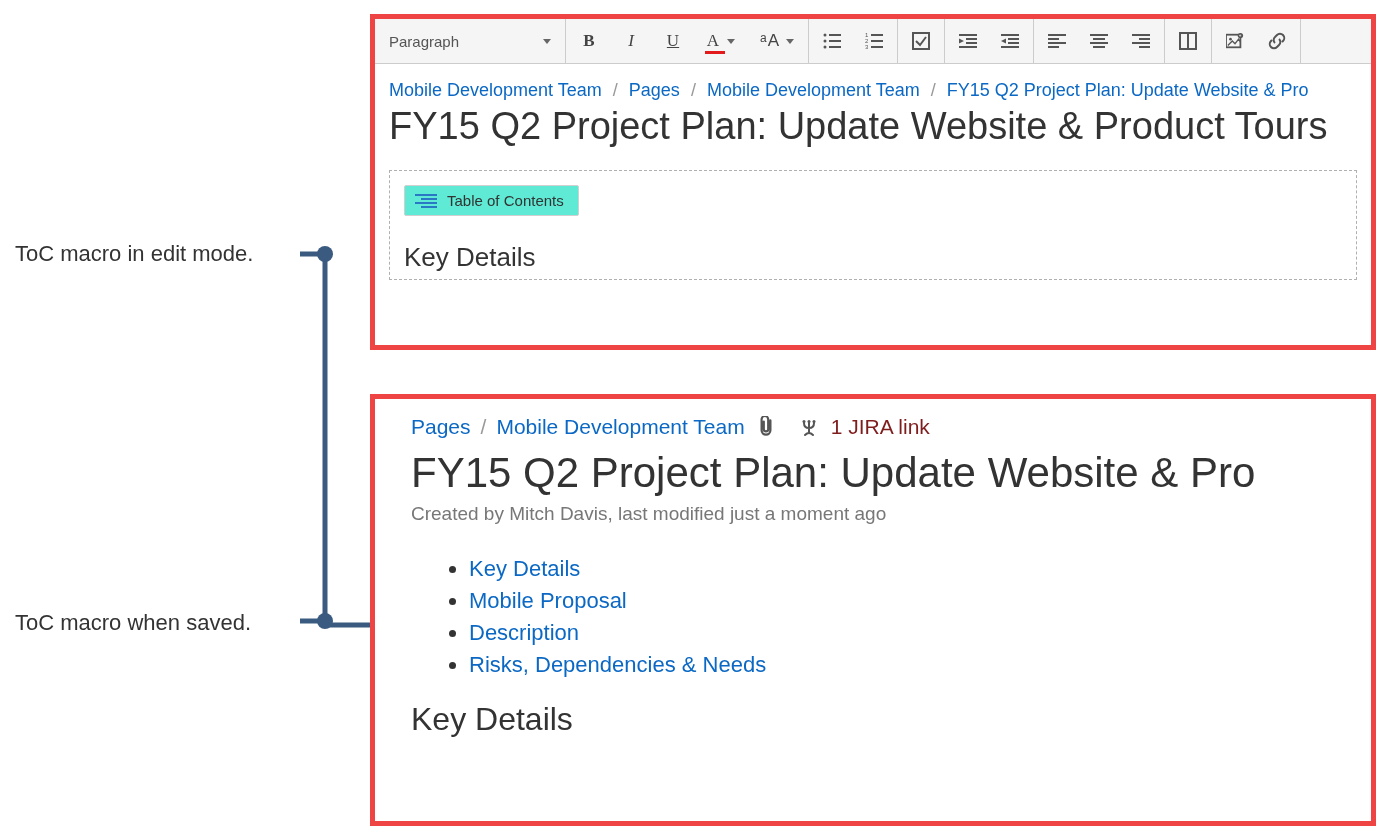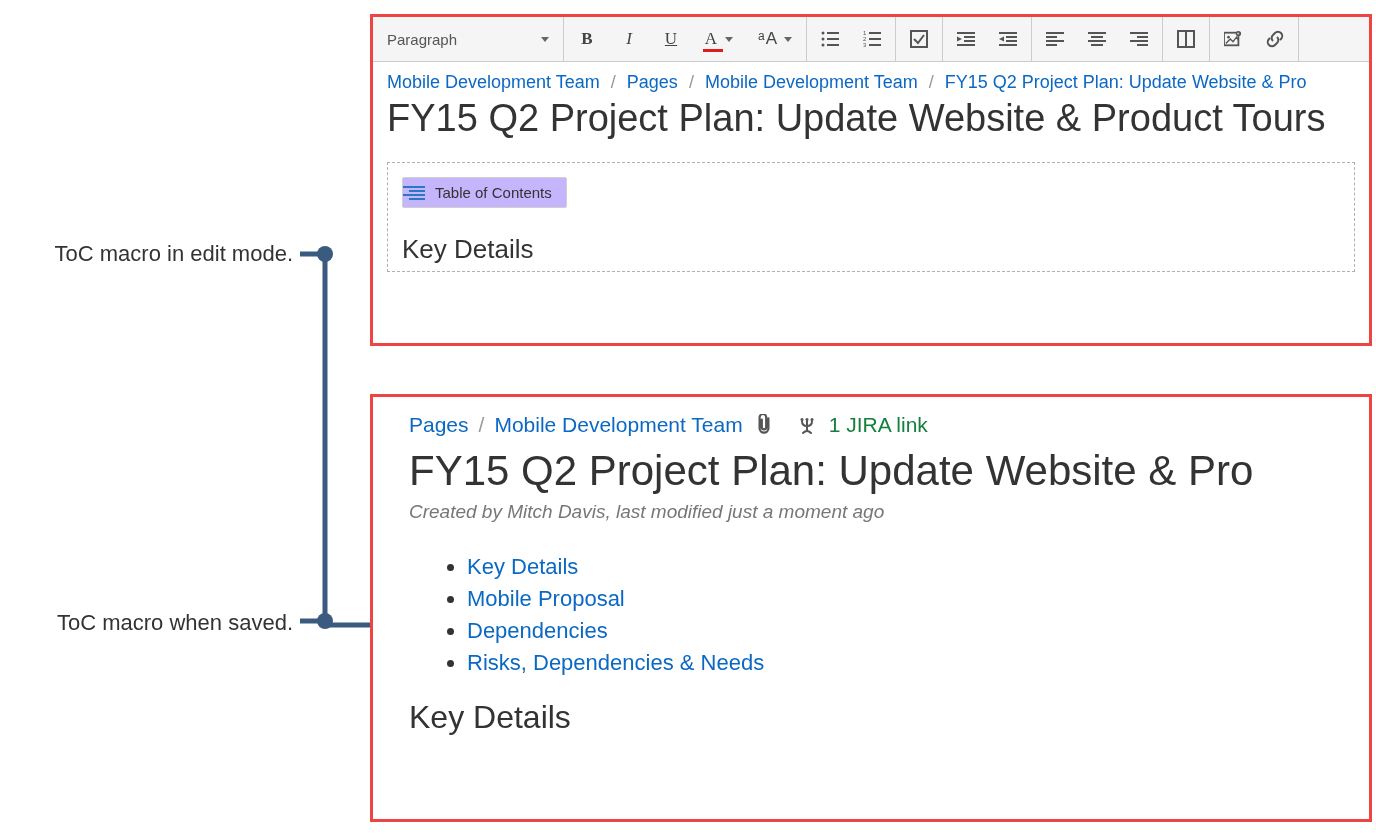--- a/index.html
+++ b/index.html
@@ -14,37 +14,36 @@
     position: relative;
     width: 1376px;
     height: 838px;
   }
 
   
   .anno-label {
     position: absolute;
     font-size: 22px;
     color: #333;
-    text-align: right;
   }
   #anno-edit { top: 241px; left: 15px; width: 278px; }
   #anno-view { top: 610px; left: 15px; width: 278px; }
 
   
   .connectors {
     position: absolute;
     top: 0; left: 0;
     pointer-events: none;
   }
 
   
   .shot {
     position: absolute;
     left: 370px;
-    border: 3px solid #ef4444;
+    border: 5px solid #ef4444;
     background: #fff;
     overflow: hidden;
   }
 
   
   #edit-shot { top: 14px; width: 996px; height: 326px; }
 
   .toolbar {
     height: 44px;
     border-bottom: 1px solid #ccc;
@@ -93,20 +92,21 @@
     width: 20px;
     height: 3px;
     background: #e31a1c;
   }
 
   .edit-body { padding: 10px 14px 0 14px; }
 
   .edit-breadcrumb {
     font-size: 18px;
     color: #888;
+    margin-top: 6px;
     white-space: nowrap;
   }
   .edit-breadcrumb a { color: #0b68c4; text-decoration: none; }
   .edit-breadcrumb .sep { margin: 0 6px; color: #999; }
 
   .edit-title {
     font-size: 38px;
     color: #333;
     margin: 4px 0 22px 0;
     font-weight: 400;
@@ -114,24 +114,24 @@
   }
 
   .macro-frame {
     border: 1px dashed #b0b0b0;
     padding: 14px 14px 6px 14px;
     position: relative;
   }
   .macro-chip {
     display: inline-flex;
     align-items: center;
-    background: #c4b5fd;
+    background: #5eead4;
     border: 1px solid #d0d0d0;
     border-radius: 2px;
-    padding: 6px 14px 6px 0;
+    padding: 6px 14px 6px 10px;
     color: #333;
     font-size: 15px;
   }
   .macro-chip .toc-icon {
     width: 22px; height: 14px;
     margin-right: 10px;
     position: relative;
   }
   .macro-chip .toc-icon span {
     position: absolute;
@@ -175,21 +175,20 @@
     font-size: 42px;
     font-weight: 400;
     color: #333;
     margin: 10px 0 6px 0;
     white-space: nowrap;
   }
   .view-meta {
     font-size: 19px;
     color: #777;
     margin-bottom: 28px;
-    font-style: italic;
   }
 
   .toc-list {
     list-style: disc;
     padding-left: 58px;
     margin: 0 0 20px 0;
   }
   .toc-list li {
     color: #333;
     font-size: 22px;
@@ -391,30 +390,30 @@
             </svg>
         </span>
         <span class="icon">
           <svg width="20" height="20" viewBox="0 0 20 20">
             <circle cx="10" cy="4.5" r="1.5" fill="#555"></circle>
             <circle cx="5" cy="4.5" r="1.5" fill="#555"></circle>
             <circle cx="15" cy="4.5" r="1.5" fill="#555"></circle>
             <path d="M5 6 Q5 11 10 11 Q15 11 15 6 M10 6 L10 15 M6 18 Q10 14 14 18" fill="none" stroke="#555" stroke-width="2" stroke-linecap="round"></path>
           </svg>
         </span>
-        <span style="color:#15803d">1 JIRA link</span>
+        <span style="color:#7f1d1d">1 JIRA link</span>
       </div>
 
       <div class="view-title">FY15 Q2 Project Plan: Update Website &amp; Pro</div>
       <div class="view-meta">Created by Mitch Davis, last modified just a moment ago</div>
 
       <ul class="toc-list">
         <li><a href="#">Key Details</a></li>
         <li><a href="#">Mobile Proposal</a></li>
-        <li><a href="#">Dependencies</a></li>
+        <li><a href="#">Description</a></li>
         <li><a href="#">Risks, Dependencies &amp; Needs</a></li>
       </ul>
 
       <div class="view-heading">Key Details</div>
     </div>
   </div>
 
 </div>
 
 </body></html>

